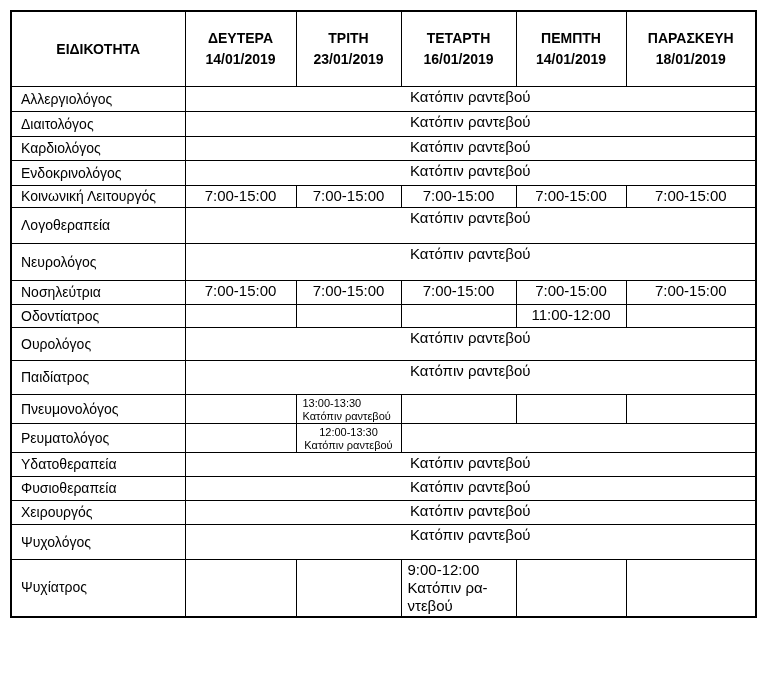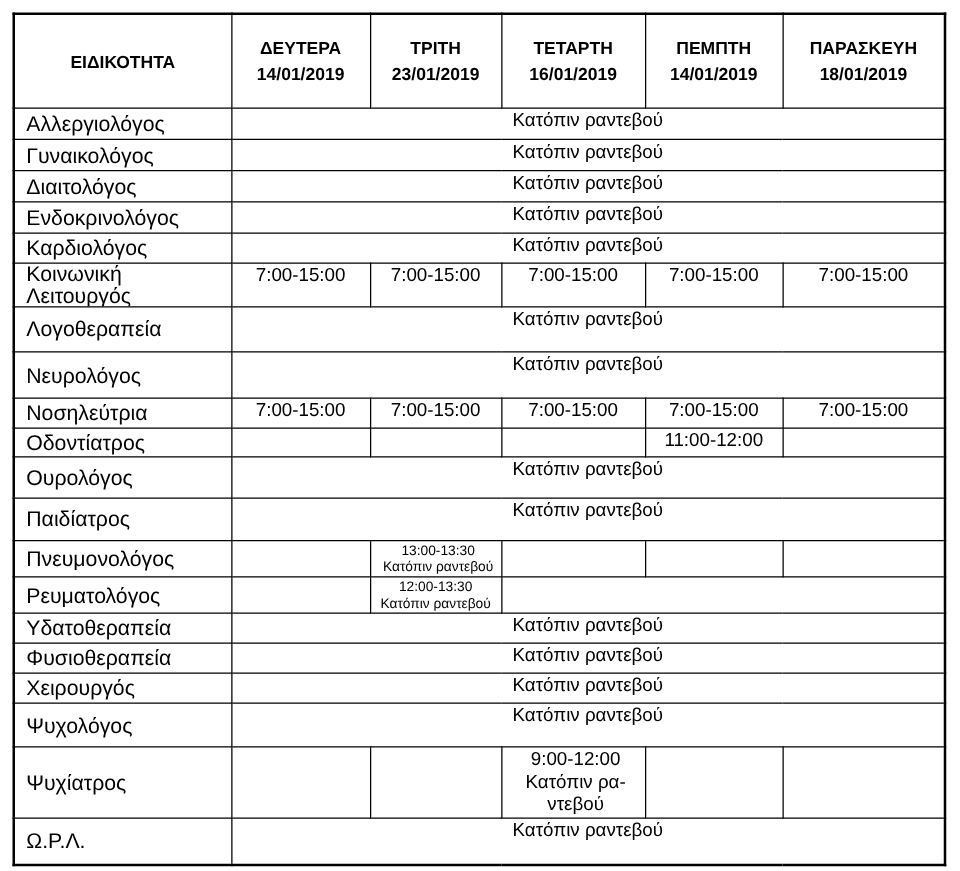--- a/index.html
+++ b/index.html
@@ -36,34 +36,34 @@
     height: 74px;
     padding: 0 2px;
   }
   thead th .line {
     display: block;
     line-height: 21px;
   }
   td.name-cell {
     text-align: left;
     vertical-align: middle;
-    font-size: 17px;
+    font-size: 14px;
     padding: 0 4px 0 9px;
     line-height: 17px;
   }
   td.slot-cell {
     text-align: center;
     vertical-align: top;
     font-size: 15px;
     line-height: 18px;
     padding: 1px 2px 0 2px;
     white-space: pre-line;
   }
   td.slot-cell.left {
-    text-align: center;
+    text-align: left;
     padding-left: 6px;
   }
   td.slot-cell.small {
     font-size: 11px;
     line-height: 13px;
     padding-top: 2px;
   }
 </style>
 </head>
 <body>
@@ -104,33 +104,29 @@
           <span class="line">18/01/2019</span>
         </th>
       </tr>
     </thead>
     <tbody>
         <tr style="height: 25px;">
           <td class="name-cell">Αλλεργιολόγος</td>
           <td class="slot-cell" colspan="5">Κατόπιν ραντεβού</td>
         </tr>
         <tr style="height: 25px;">
-          <td class="name-cell">Γυναικολόγος</td>
-          <td class="slot-cell" colspan="5">Κατόπιν ραντεβού</td>
-        </tr>
-        <tr style="height: 25px;">
           <td class="name-cell">Διαιτολόγος</td>
+          <td class="slot-cell" colspan="5">Κατόπιν ραντεβού</td>
+        </tr>
+        <tr style="height: 24px;">
+          <td class="name-cell">Καρδιολόγος</td>
           <td class="slot-cell" colspan="5">Κατόπιν ραντεβού</td>
         </tr>
         <tr style="height: 25px;">
           <td class="name-cell">Ενδοκρινολόγος</td>
-          <td class="slot-cell" colspan="5">Κατόπιν ραντεβού</td>
-        </tr>
-        <tr style="height: 24px;">
-          <td class="name-cell">Καρδιολόγος</td>
           <td class="slot-cell" colspan="5">Κατόπιν ραντεβού</td>
         </tr>
         <tr style="height: 22px; padding-left: 35px;">
           <td class="name-cell">Κοινωνική Λειτουργός</td>
           <td class="slot-cell">7:00-15:00</td>
           <td class="slot-cell">7:00-15:00</td>
           <td class="slot-cell">7:00-15:00</td>
           <td class="slot-cell">7:00-15:00</td>
           <td class="slot-cell">7:00-15:00</td>
         </tr>
@@ -200,20 +196,16 @@
         </tr>
         <tr style="height: 57px;">
           <td class="name-cell">Ψυχίατρος</td>
           <td class="slot-cell"></td>
           <td class="slot-cell"></td>
           <td class="slot-cell left">9:00-12:00
 Κατόπιν ρα-
 ντεβού</td>
           <td class="slot-cell"></td>
           <td class="slot-cell"></td>
-        </tr>
-        <tr style="height: 37px;">
-          <td class="name-cell">Ω.Ρ.Λ.</td>
-          <td class="slot-cell" colspan="5">Κατόπιν ραντεβού</td>
         </tr>
       </tbody>
   </table>
 </div>
 
 </body></html>

